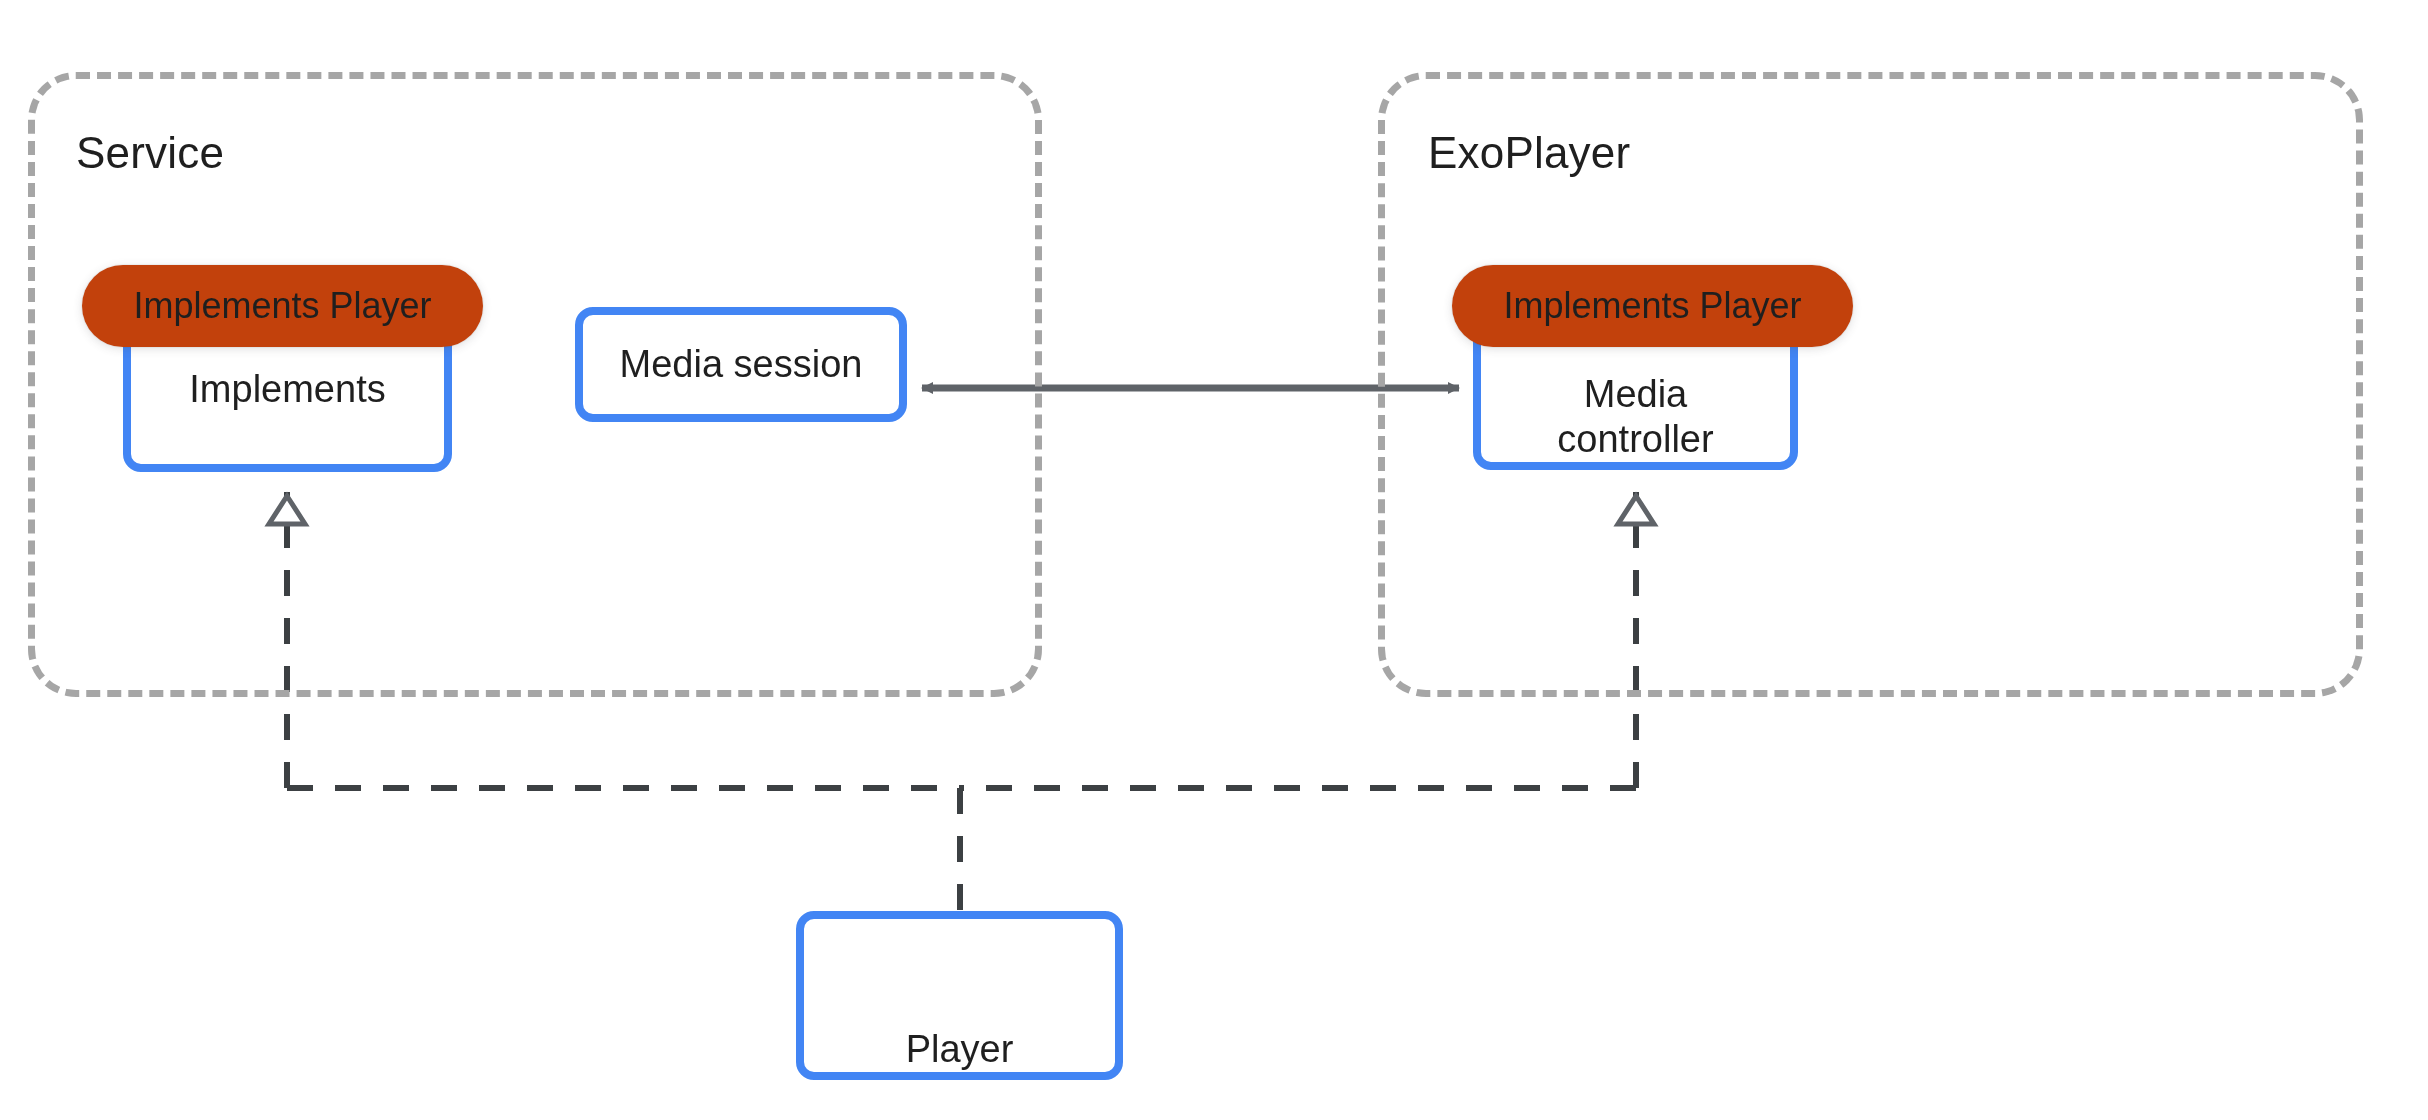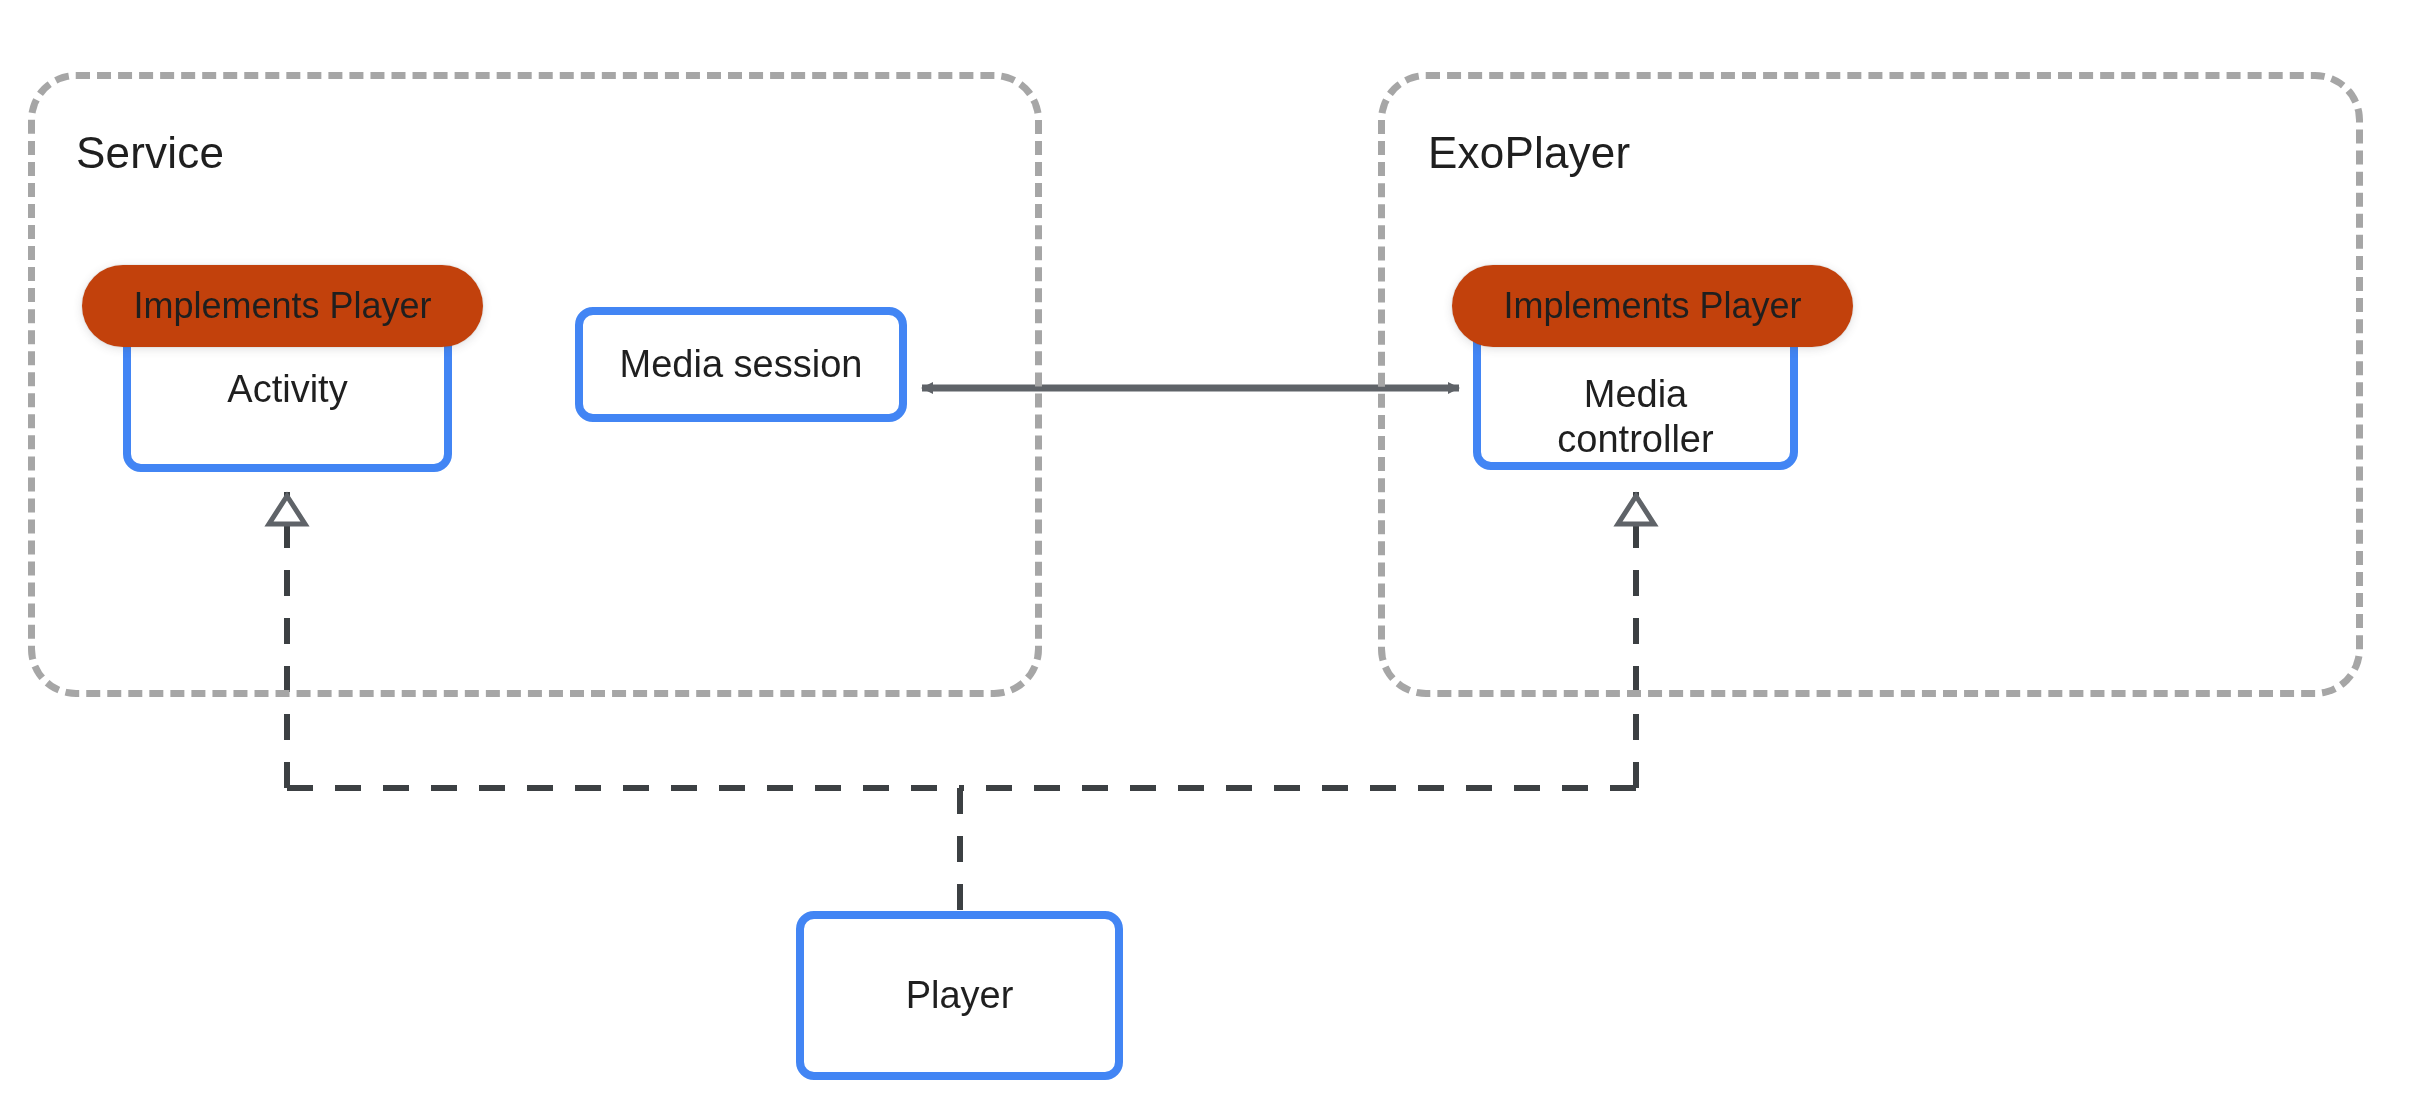--- a/index.html
+++ b/index.html
@@ -119,36 +119,36 @@
     </g>
   </svg>
 
   <div class="group" style="left:28px; top:72px; width:1014px; height:625px;"></div>
   <div class="group-label" style="left:76px; top:128px;">Service</div>
 
   <div class="group" style="left:1378px; top:72px; width:985px; height:625px;"></div>
   <div class="group-label" style="left:1428px; top:128px;">ExoPlayer</div>
 
   <div class="node" style="left:123px; top:307px; width:329px; height:165px;">
-    <span>Activity</span>
+    <span>Implements</span>
   </div>
 
   <div class="node" style="left:575px; top:307px; width:332px; height:115px;">
     <span>Media session</span>
   </div>
 
   <div class="node two-line" style="left:1473px; top:307px; width:325px; height:163px;">
     <div>
       <div>Media</div>
       <div>controller</div>
     </div>
   </div>
 
 
-  <div class="node" style="left:796px; top:911px; width:327px; height:169px;">
+  <div class="node" style="left:796px; top:911px; width:327px; height:169px;align-items:flex-end;">
     <span>Player</span>
   </div>
 
   <div class="pill" style="left:82px; top:265px; width:401px; height:82px;">
     <span>Implements Player</span>
   </div>
 
   <div class="pill" style="left:1452px; top:265px; width:401px; height:82px;">
     <span>Implements Player</span>
   </div>

